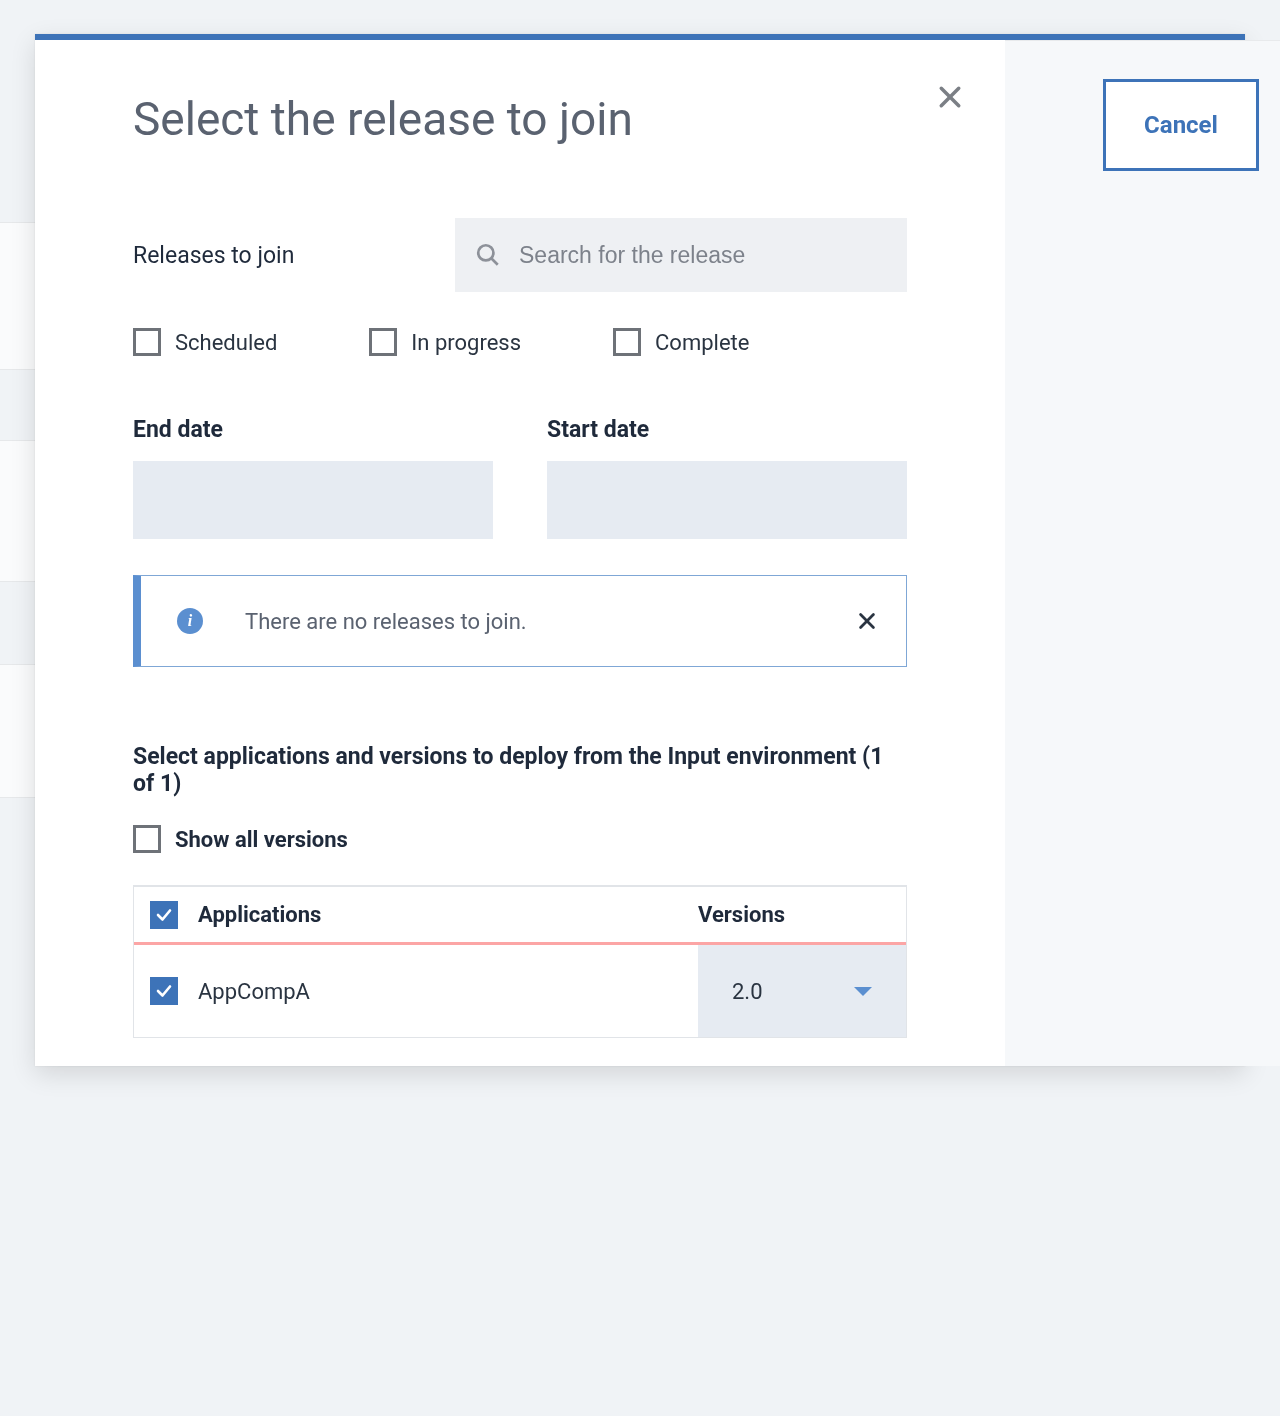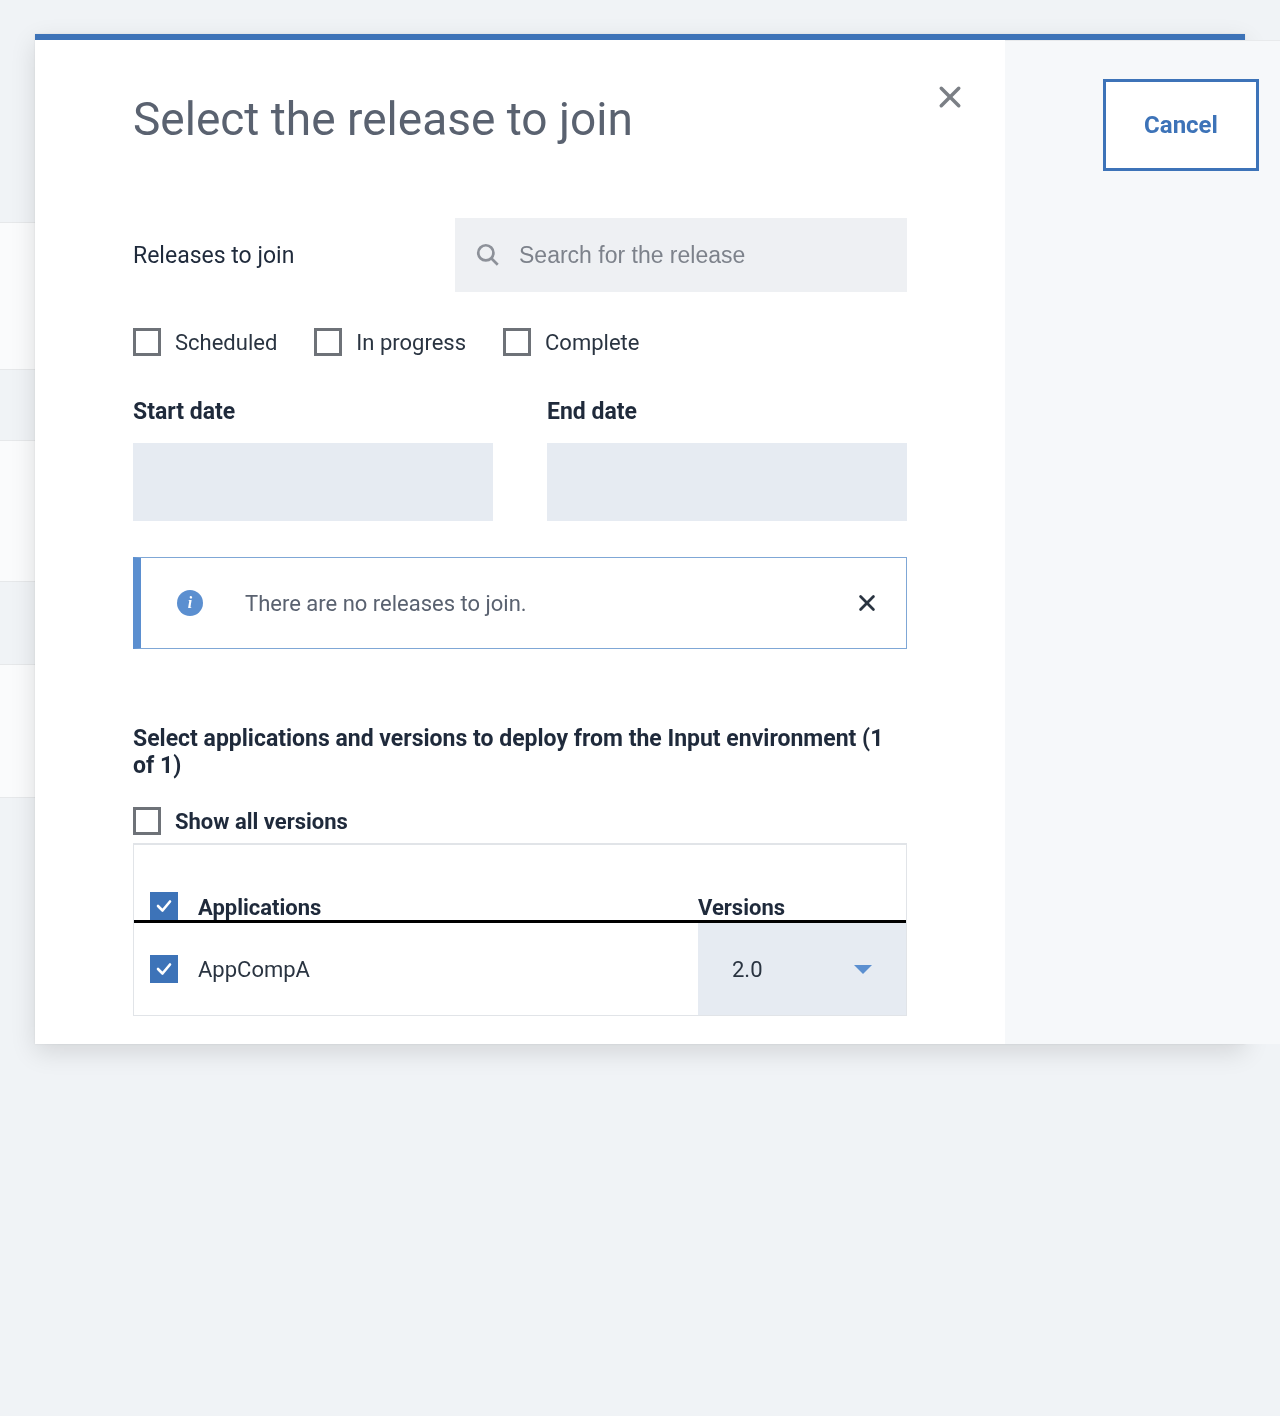--- a/index.html
+++ b/index.html
@@ -80,22 +80,22 @@
   border: none;
   background: transparent;
   font-size: 23px;
   color: #333;
   flex: 1;
   outline: none;
 }
 .search-input::placeholder { color: #7d828b; }
 .checkbox-row {
   display: flex;
-  gap: 37px;
-  margin-bottom: 42px;
+  gap: 92px;
+  margin-bottom: 60px;
 }
 .cb {
   display: flex;
   align-items: center;
   gap: 14px;
   cursor: pointer;
 }
 .cb-box {
   width: 28px;
   height: 28px;
@@ -174,33 +174,33 @@
 .apps-heading {
   font-size: 23px;
   font-weight: 700;
   color: #1f2a3b;
   margin-bottom: 28px;
 }
 .show-all {
   display: flex;
   align-items: center;
   gap: 14px;
-  margin-bottom: 8px;
+  margin-bottom: 32px;
   cursor: pointer;
 }
 .show-all .cb-label { font-weight: 700; color: #1f2a3b; }
 .table {
   border: 1px solid #e1e4e8;
   border-top: 2px solid #e1e4e8;
 }
 .thead {
   display: flex;
-  align-items: flex-end;
-  height: 78px;
-  border-bottom: 3px solid #000000;
+  align-items: center;
+  height: 58px;
+  border-bottom: 3px solid #fca5a5;
   padding-left: 16px;
 }
 .th-check { flex: 0 0 48px; display: flex; align-items: center; }
 .th-apps {
   flex: 0 0 500px;
   font-size: 22px;
   font-weight: 700;
   color: #1f2a3b;
 }
 .th-ver {
@@ -315,25 +315,25 @@
           <span class="cb-label">In progress</span>
         </div>
         <div class="cb">
           <div class="cb-box"></div>
           <span class="cb-label">Complete</span>
         </div>
       </div>
 
       <div class="date-row">
         <div class="date-col">
+          <div class="date-label">End date</div>
+          <div class="date-input"></div>
+        </div>
+        <div class="date-col">
           <div class="date-label">Start date</div>
-          <div class="date-input"></div>
-        </div>
-        <div class="date-col">
-          <div class="date-label">End date</div>
           <div class="date-input"></div>
         </div>
       </div>
 
       <div class="info-banner">
         <div class="info-icon">i</div>
         <div class="info-text">There are no releases to join.</div>
         <div class="banner-close">
           <svg viewBox="0 0 24 24" stroke="currentColor" stroke-width="3" fill="none" stroke-linecap="round">
             <line x1="5" y1="5" x2="19" y2="19"></line>

